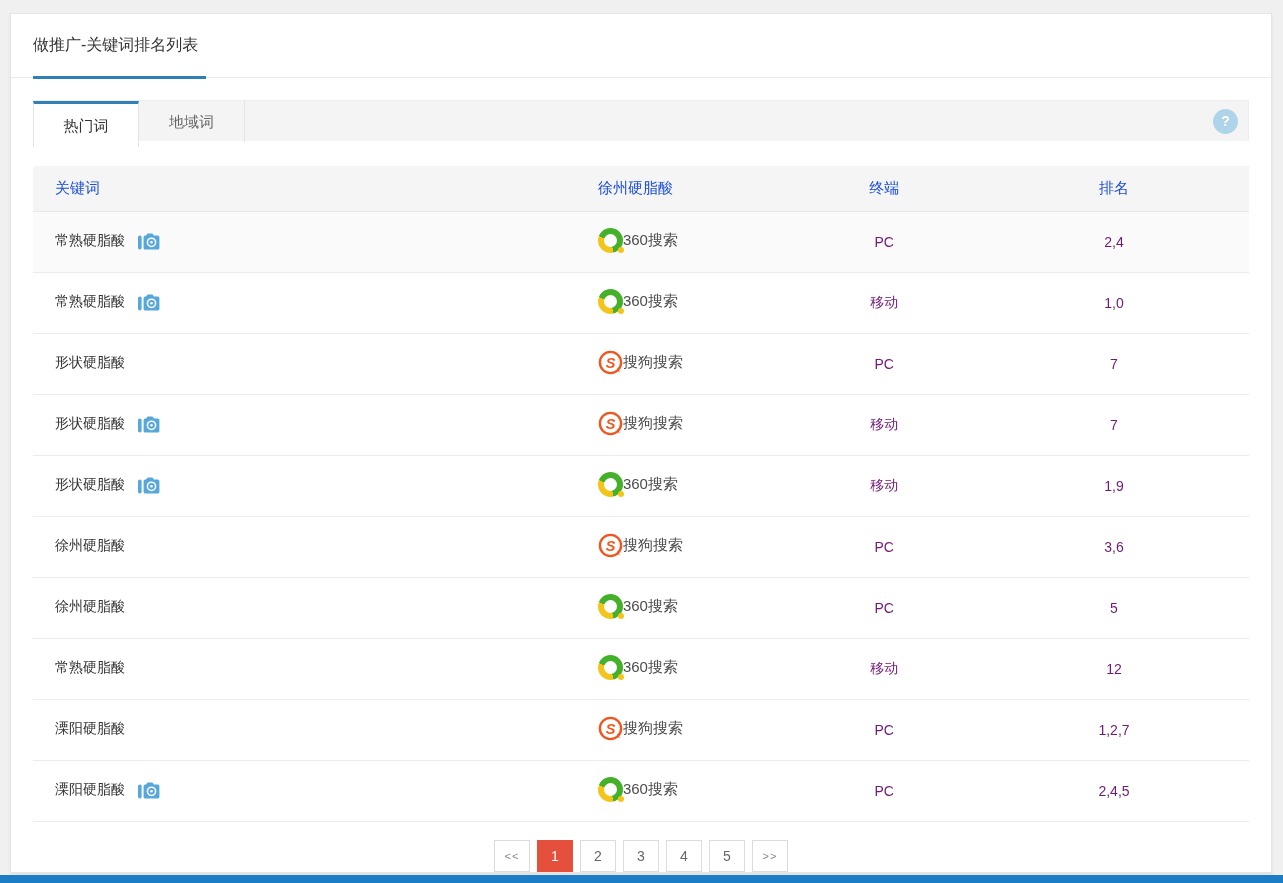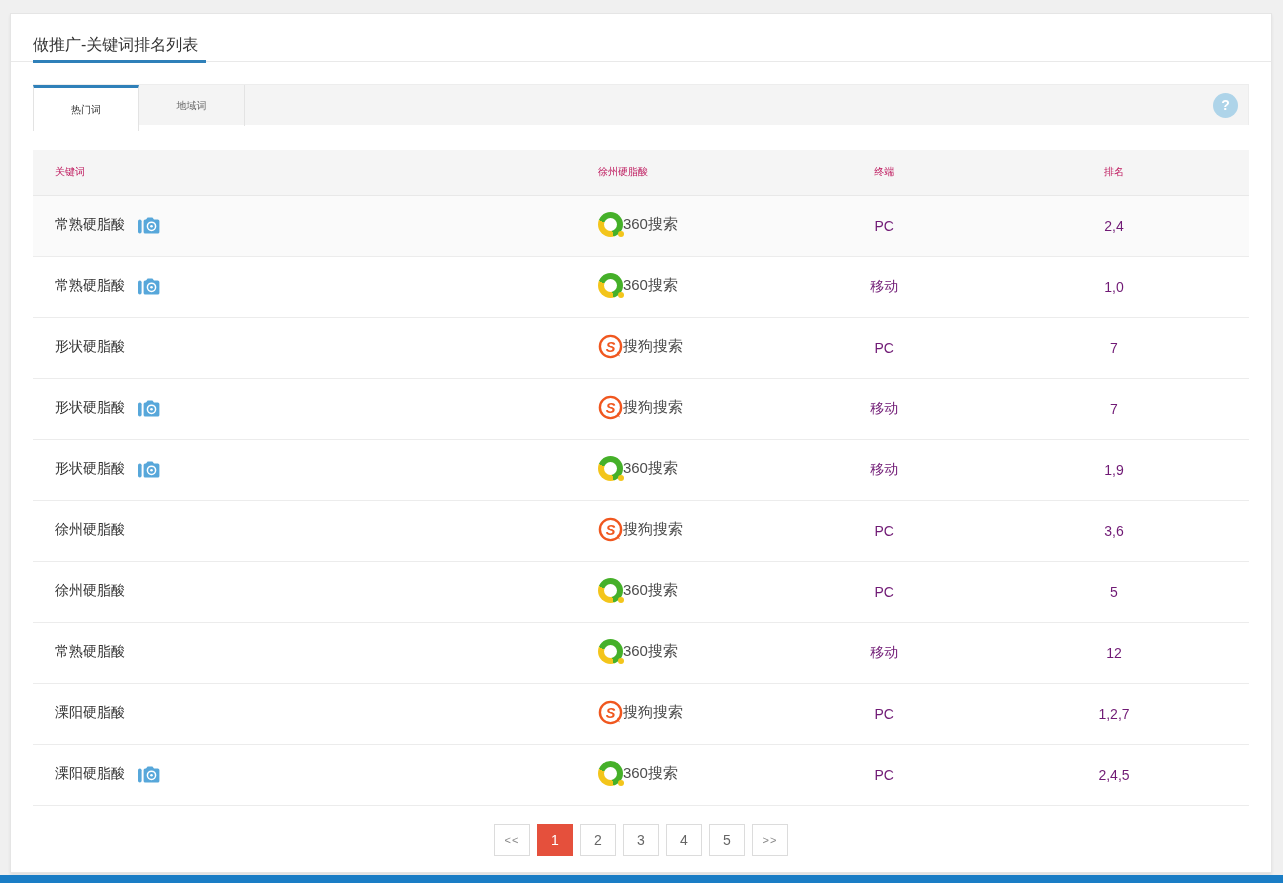--- a/index.html
+++ b/index.html
@@ -9,38 +9,38 @@
   }
   *{box-sizing:border-box;}
   html,body{margin:0;padding:0;}
   body{font-family:"Liberation Sans","DejaVu Sans",sans-serif;}
   .viewport{width:1283px;height:883px;background:#f0f0f0;position:relative;overflow:hidden;}
   .card{position:absolute;left:10px;top:13px;width:1262px;height:860px;background:#fff;
         border:1px solid #e5e5e5;box-shadow:0 2px 3px rgba(0,0,0,.07);}
   
   .title-block{padding-top:21px;border-bottom:1px solid #e9e9e9;}
   .page-title{display:inline-block;margin:0 0 -2px 22px;font-size:16px;font-weight:400;color:#333;
-              border-bottom:3px solid var(--accent-blue);padding:0 8px 4px 0;}
+              border-bottom:3px solid var(--accent-blue);padding:0 8px 20px 0;}
   
   .tabbar{margin:22px 22px 0;height:41px;background:#f4f4f4;border:1px solid #ededed;border-bottom:none;
           display:flex;align-items:flex-start;position:relative;}
-  .tab{width:106px;height:41px;line-height:41px;text-align:center;font-size:10px;color:#666;
+  .tab{width:106px;height:41px;line-height:41px;text-align:center;font-size:15px;color:#666;
        background:transparent;border:none;cursor:pointer;border-right:1px solid #e3e3e3;
        font-family:inherit;padding:0;}
   .tab.active{height:46px;line-height:39px;background:#fff;color:#333;
               border-top:3px solid var(--accent-blue);border-right:1px solid #e3e3e3;
               border-left:1px solid #e3e3e3;margin-left:-1px;position:relative;z-index:2;}
   .help-bubble{position:absolute;right:10px;top:8px;width:25px;height:25px;border-radius:50%;
                background:#aed4e9;color:#fff;font-size:14px;font-weight:bold;text-align:center;
                line-height:25px;border:none;cursor:pointer;padding:0;font-family:inherit;}
   
   .table-wrap{margin:25px 22px 0;}
   table{width:100%;border-collapse:collapse;table-layout:fixed;}
   col.c-kw{width:45.8%;} col.c-eng{width:16.4%;} col.c-term{width:15.6%;} col.c-rank{width:22.2%;}
-  thead th{background:#f5f5f5;height:45px;font-size:10px;font-weight:400;color:#be185d;
+  thead th{background:#f5f5f5;height:45px;font-size:15px;font-weight:400;color:#1d4ed8;
            border-bottom:1px solid #e8e8e8;}
   th.h-kw{text-align:left;padding-left:22px;}
   th.h-eng{text-align:left;padding-left:8px;}
   th.h-term,th.h-rank{text-align:center;}
   tbody tr{height:61px;border-bottom:1px solid #ececec;background:#fff;}
   tbody tr.highlighted{background:#fafafa;}
   td{font-size:14px;color:#333;}
   .cell-kw{padding-left:22px;}
   .cell-kw .kw{vertical-align:middle;}
   .cam{display:inline-block;margin-left:9px;vertical-align:middle;cursor:pointer;line-height:0;}

